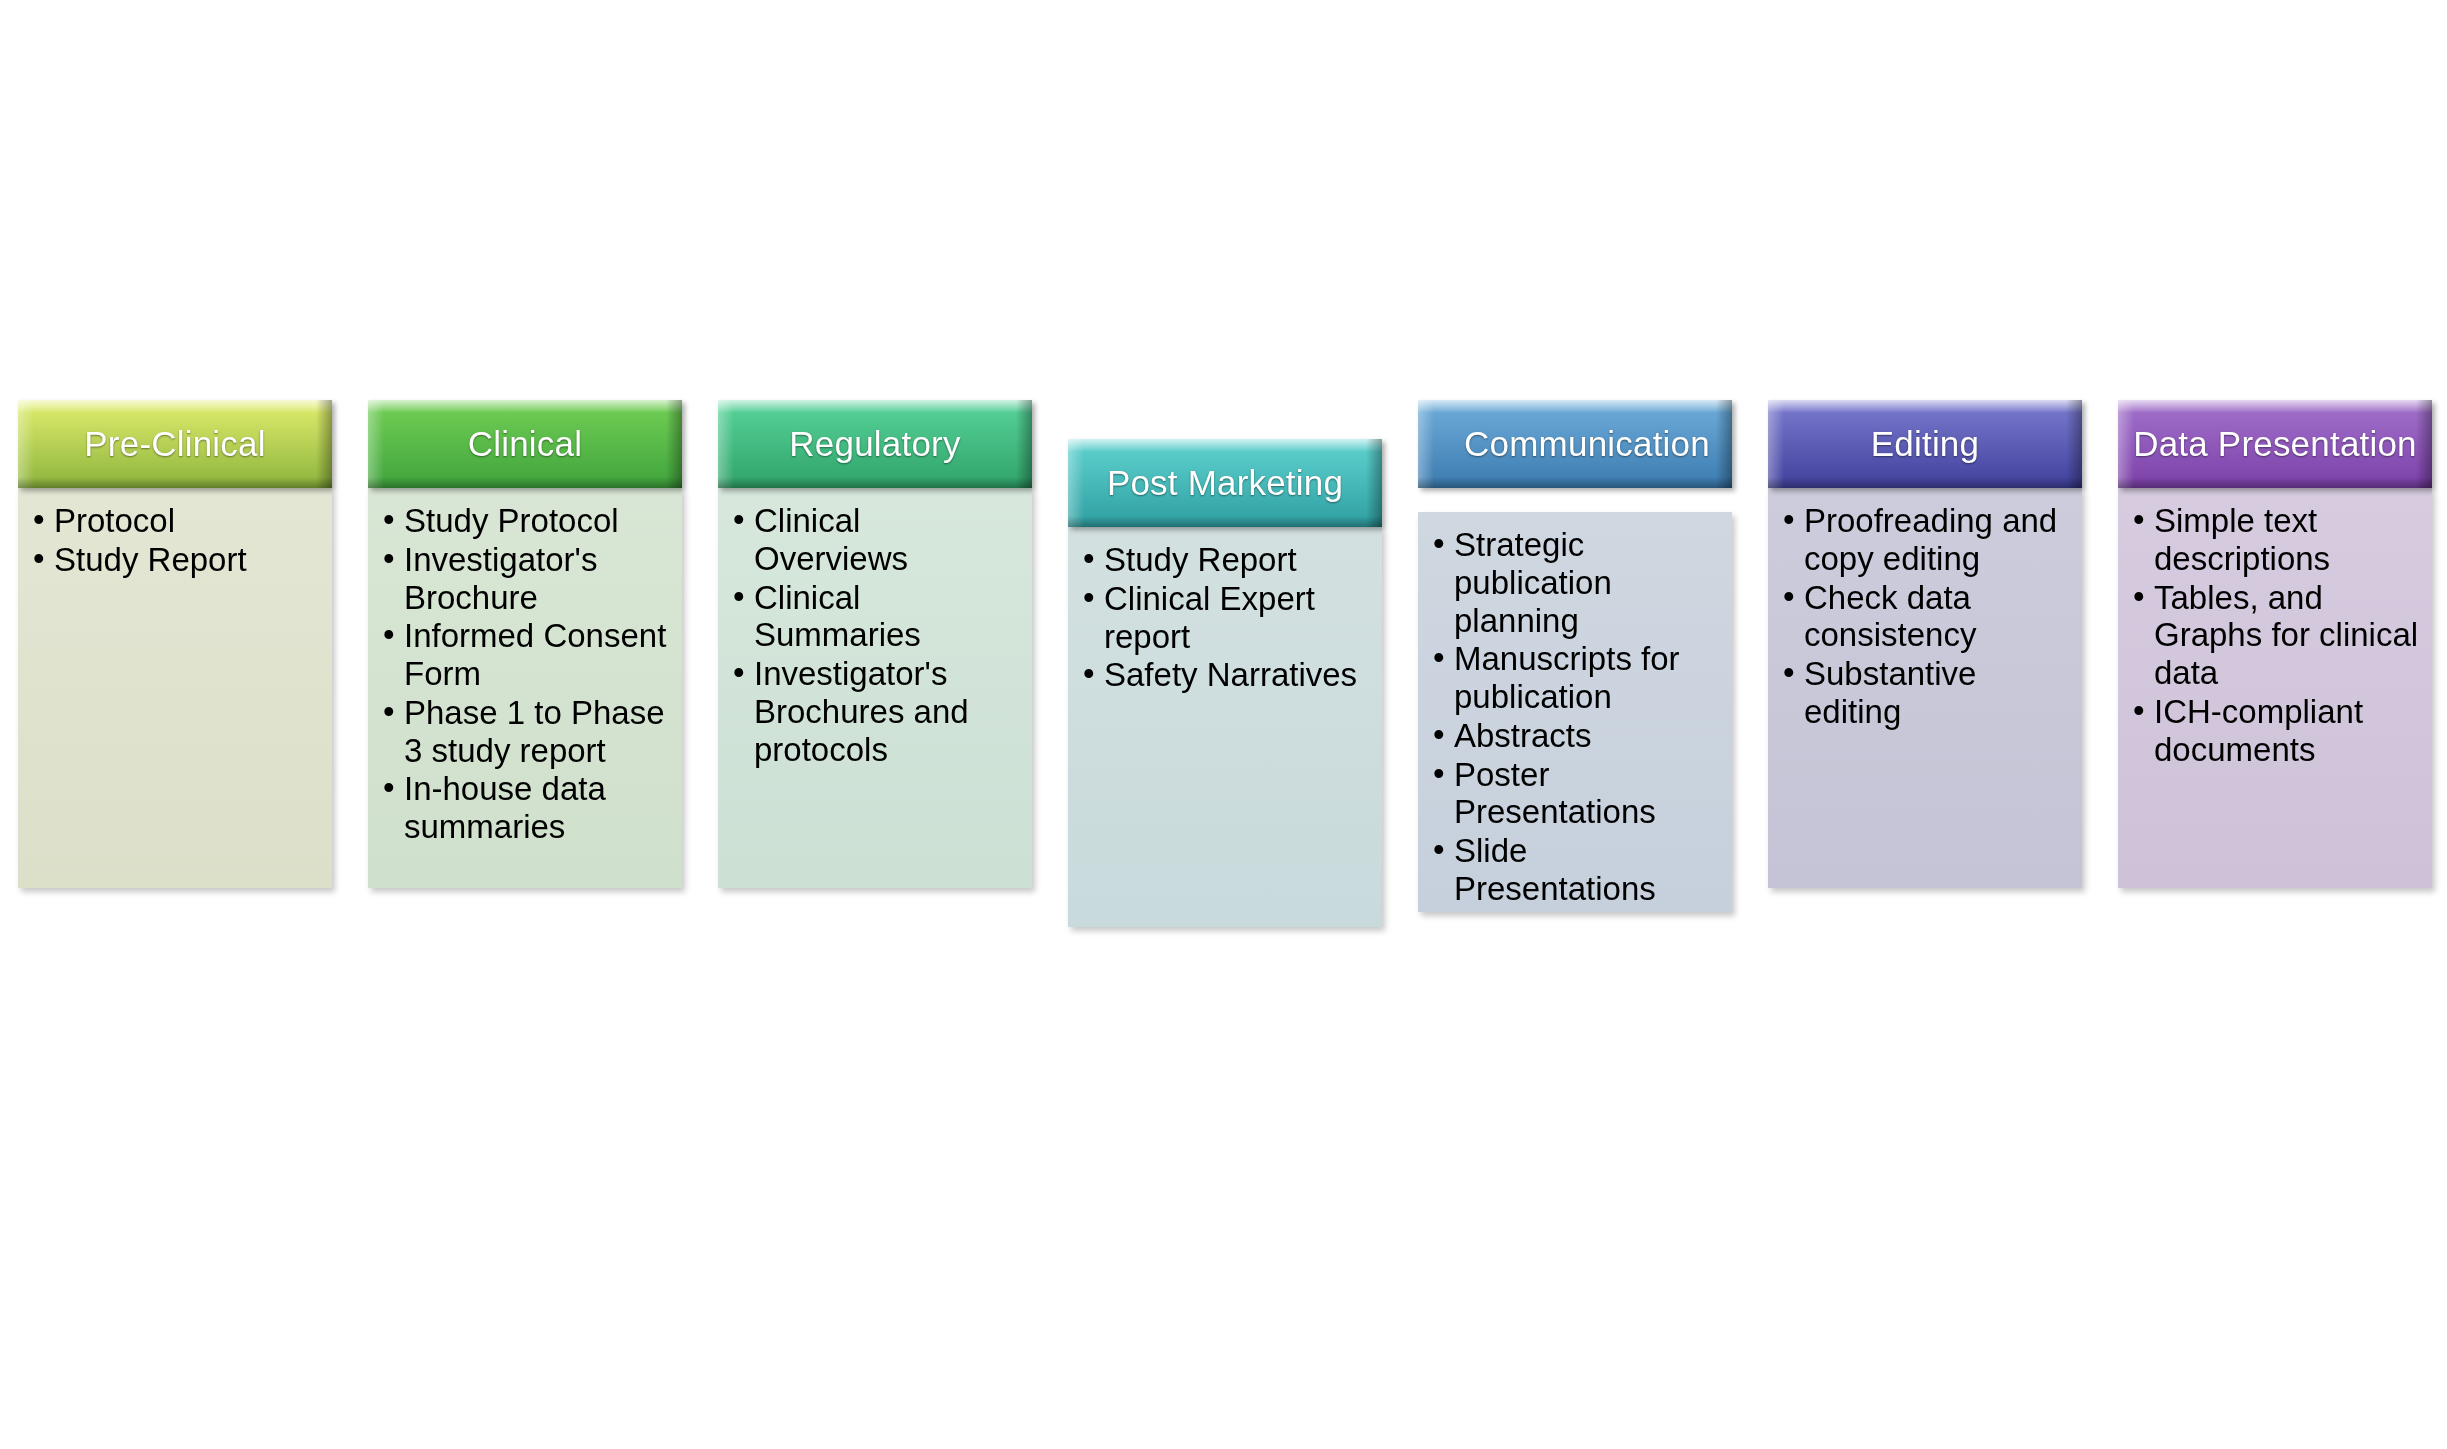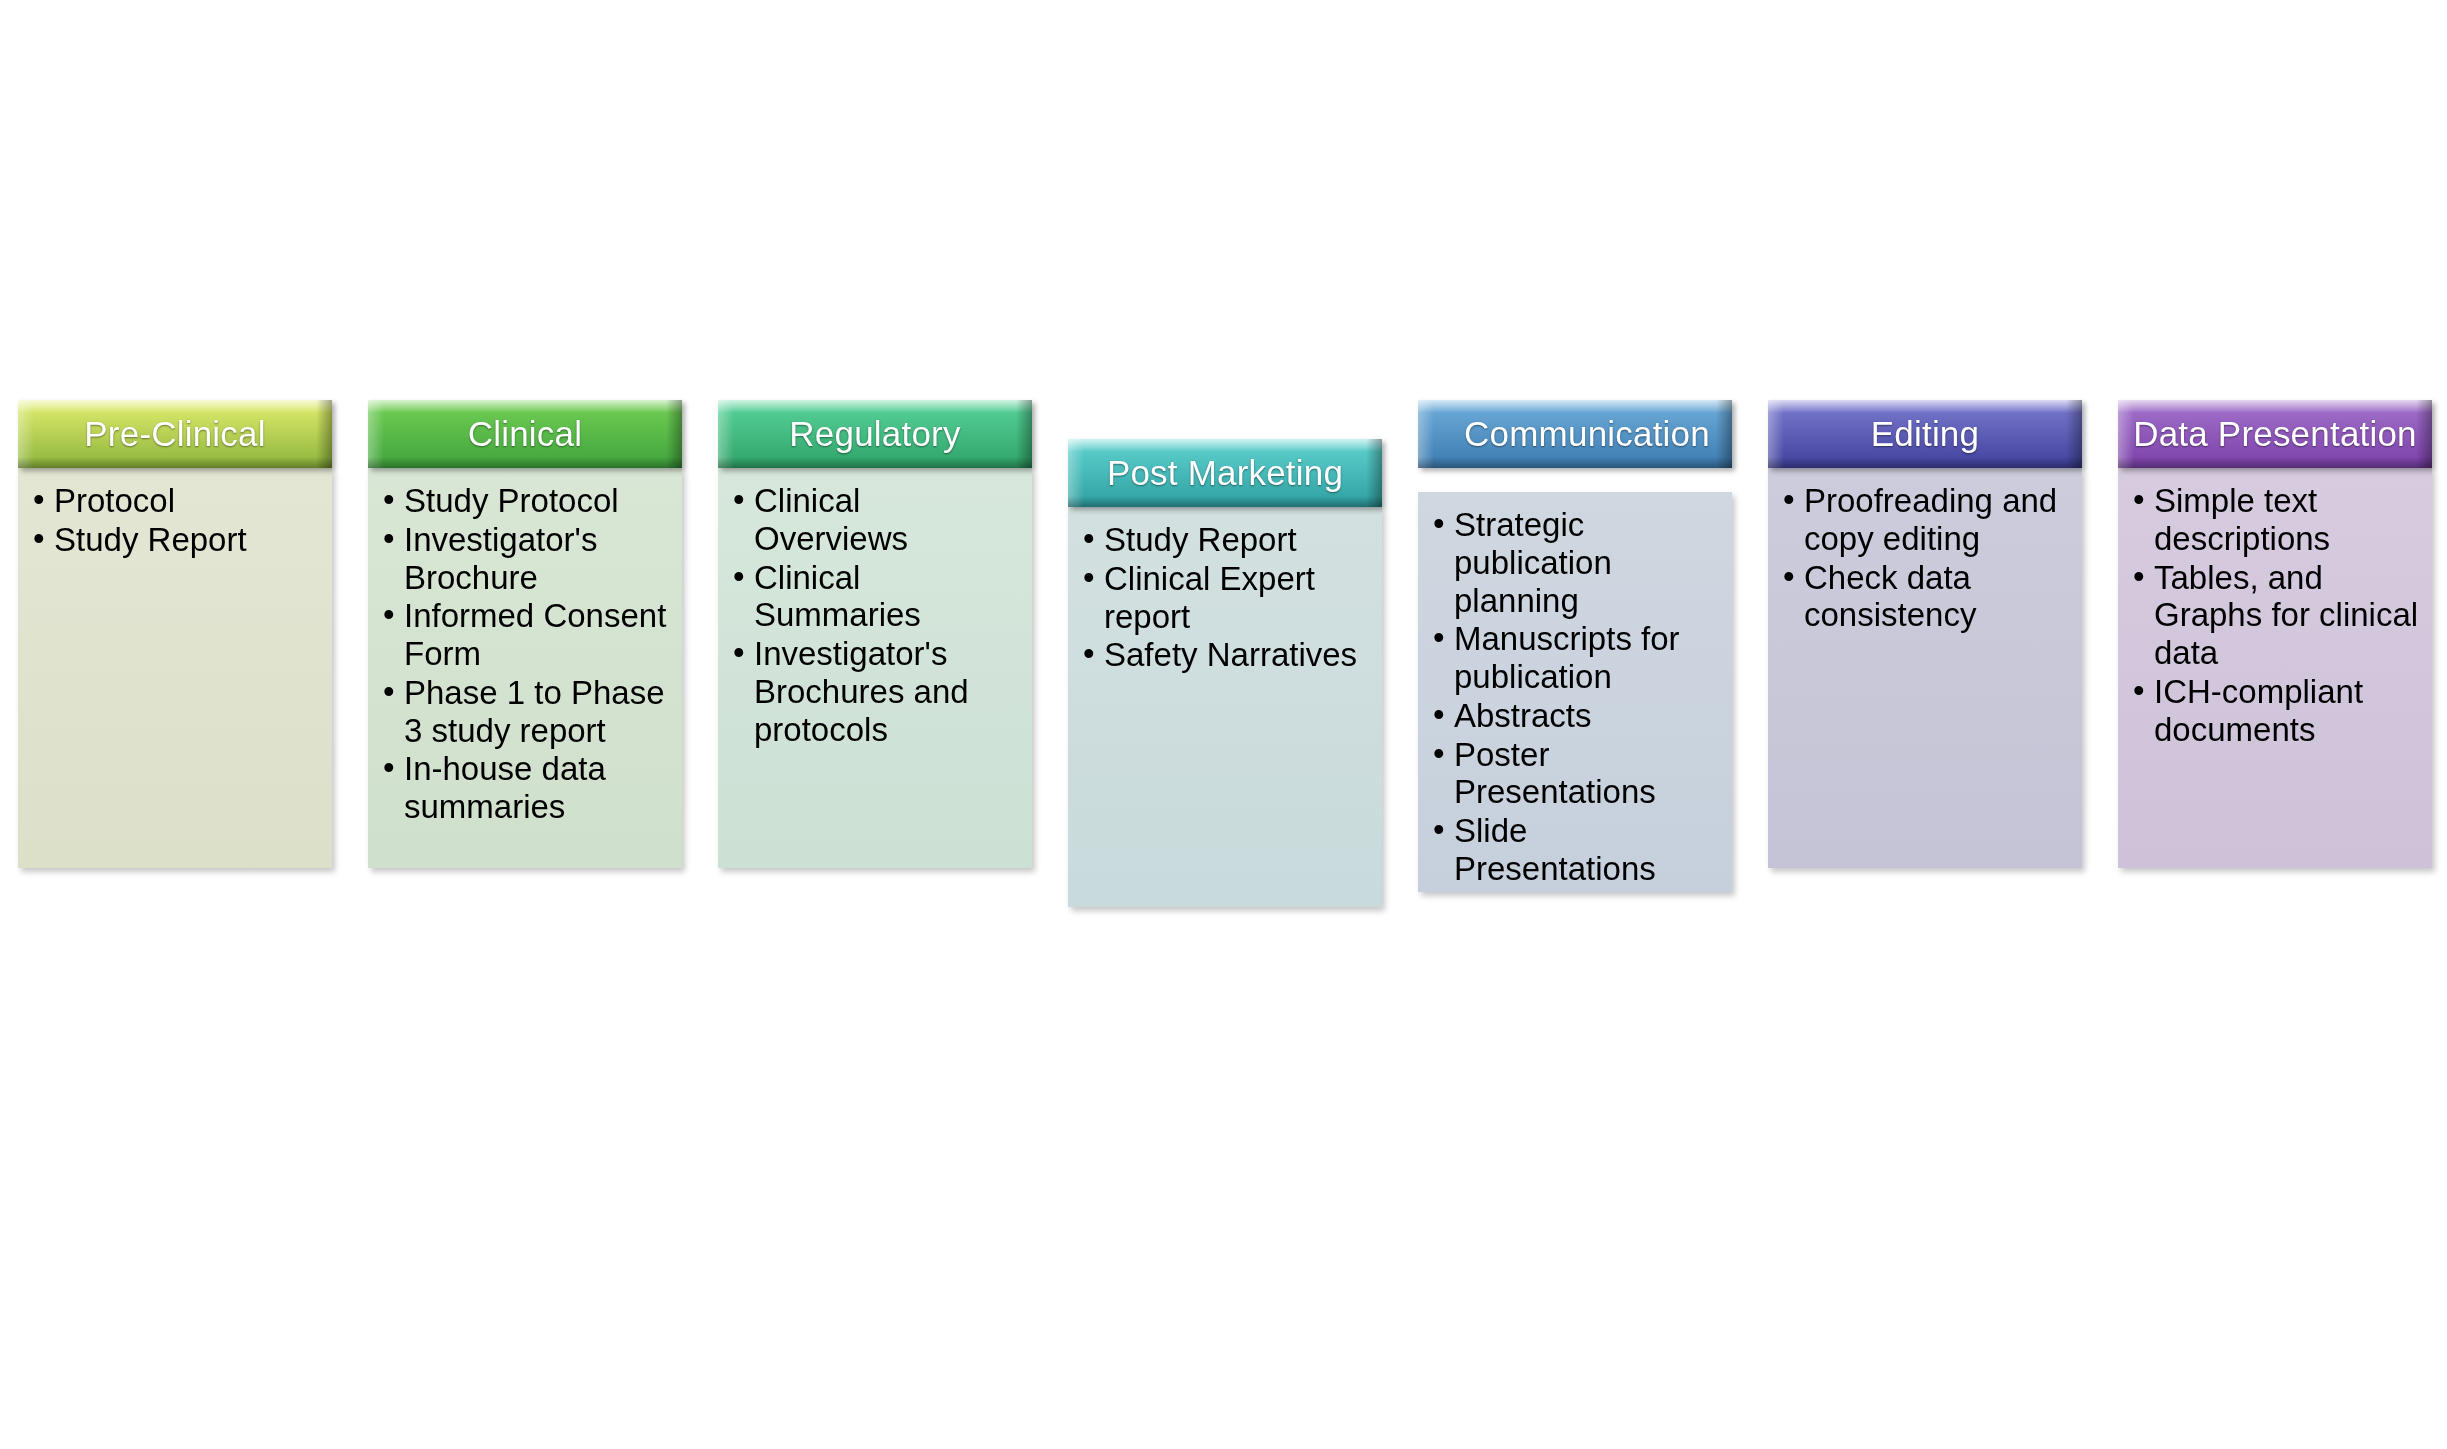--- a/index.html
+++ b/index.html
@@ -37,21 +37,21 @@
     position: relative;
     width: 314px;
     flex: 0 0 314px;
     display: flex;
     flex-direction: column;
   }
 
   
   .col-header {
     position: relative;
-    height: 68px;
+    height: 88px;
     box-sizing: border-box;
     display: flex;
     align-items: center;
     justify-content: center;
     text-align: center;
     color: #ffffff;
     font-size: 35px;
     line-height: 1.12;
     letter-spacing: .2px;
     text-shadow: 0 1px 2px rgba(0,0,0,.45);
@@ -211,20 +211,21 @@
       <div class="column">
         <div class="col-header" style="background: linear-gradient(rgb(123, 123, 208) 0%, rgb(64, 64, 156) 100%);">
           <span class="bevel-l"></span>
           <span class="bevel-r"></span>
           <span class="hdr-label">Editing</span>
         </div>
         <div class="col-body" style="background: linear-gradient(rgb(204, 204, 220) 0%, rgb(196, 196, 214) 100%);">
           <ul class="bullets">
             <li>Proofreading and copy editing</li>
             <li>Check data consistency</li>
+            <li>Substantive editing</li>
           </ul>
         </div>
       </div>
       <div class="column">
         <div class="col-header" style="background: linear-gradient(rgb(163, 115, 204) 0%, rgb(123, 63, 168) 100%);">
           <span class="bevel-l"></span>
           <span class="bevel-r"></span>
           <span class="hdr-label">Data Presentation</span>
         </div>
         <div class="col-body" style="background: linear-gradient(rgb(214, 203, 223) 0%, rgb(206, 194, 216) 100%);">

